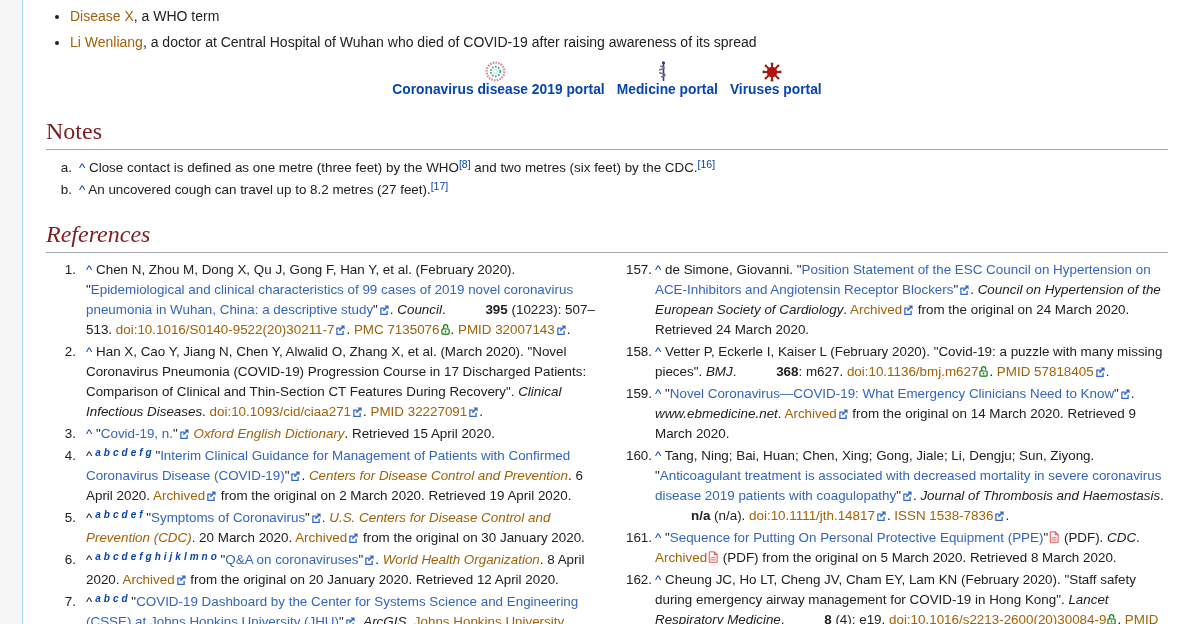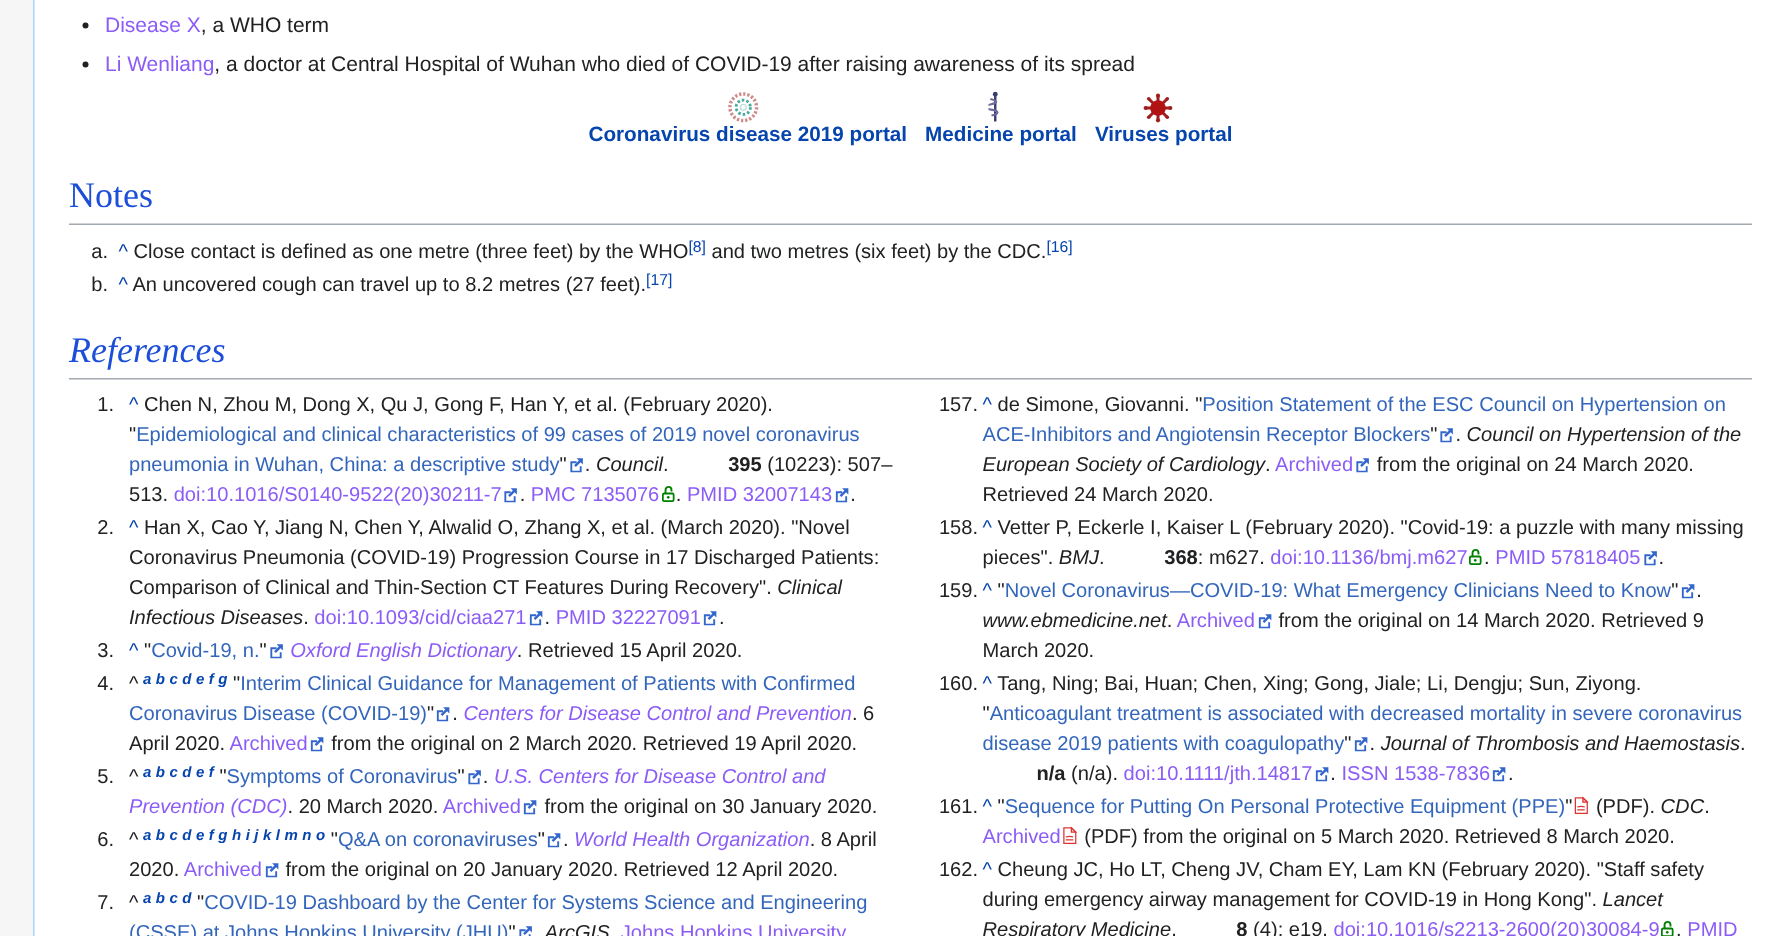--- a/index.html
+++ b/index.html
@@ -5,35 +5,35 @@
   html,body{margin:0;padding:0;background:#fff;}
   body{font-family:"Liberation Sans","DejaVu Sans",sans-serif;color:#202122;width:1188px;height:624px;overflow:hidden;position:relative;}
   .rail{position:absolute;left:0;top:0;bottom:0;width:22px;background:#f6f6f6;border-right:1px solid #a7d7f9;}
   .content{margin-left:23px;padding:4px 20px 0 23px;}
   ul.toplist{margin:2px 0 0 0;padding-left:24px;font-size:14px;}
   ul.toplist li{margin-bottom:6px;line-height:20px;}
   .portalbar{display:flex;justify-content:center;align-items:center;margin:9px 0 0 0;font-size:13.8px;font-weight:bold;}
   .portal{display:flex;align-items:center;margin:0 6px;flex-direction:column;}
   .portal .picon{display:inline-flex;margin-right:7px;}
   .portal a{color:#0645ad;text-decoration:none;}
-  h2{font-family:"Liberation Serif","DejaVu Serif",serif;font-weight:normal;font-size:24px;color:#1d4ed8;margin:21px 0 5px 0;padding-bottom:4px;border-bottom:1px solid #a2a9b1;}
+  h2{font-family:"Liberation Serif","DejaVu Serif",serif;font-weight:normal;font-size:24px;color:#7f1d1d;margin:21px 0 5px 0;padding-bottom:4px;border-bottom:1px solid #a2a9b1;}
   h2.second{font-style:italic;}
   .notes{font-size:13.4px;margin-top:7px;}
   .notes .item{position:relative;padding-left:33px;line-height:21px;margin-bottom:1px;}
   .notes .marker{position:absolute;left:0;width:26px;text-align:right;}
   .refs{display:flex;margin-top:7px;font-size:13.4px;}
   .refcol{box-sizing:border-box;}
   .refcol.left{width:562px;padding-right:10px;}
   .refcol.right{flex:1;}
   .ref{position:relative;line-height:20px;margin-bottom:2px;}
   .refcol.left .ref{padding-left:40px;}
   .refcol.left .refnum{position:absolute;left:0;width:30px;text-align:right;}
   .refcol.right .ref{padding-left:47px;}
   .refcol.right .refnum{position:absolute;left:4px;width:40px;text-align:right;}
-  a.lnk{color:#8b5cf6;text-decoration:none;}
+  a.lnk{color:#a16207;text-decoration:none;}
   a.ext{color:#3366bb;}
   .it{font-style:italic;}
   .bd{font-weight:bold;margin-left:36px;}
   .caret{color:#0645ad;text-decoration:none;}
   .caret.dark{color:#202122;}
   .bk a{color:#0645ad;font-size:10px;font-style:italic;font-weight:bold;text-decoration:none;position:relative;top:-4px;margin-left:3px;line-height:0;}
   a.supl{color:#0645ad;font-size:10.5px;text-decoration:none;position:relative;top:-4px;line-height:0;}
   .icn{display:inline-block;margin:0 1px;line-height:0;vertical-align:-1px;}
 </style>
 </head>

